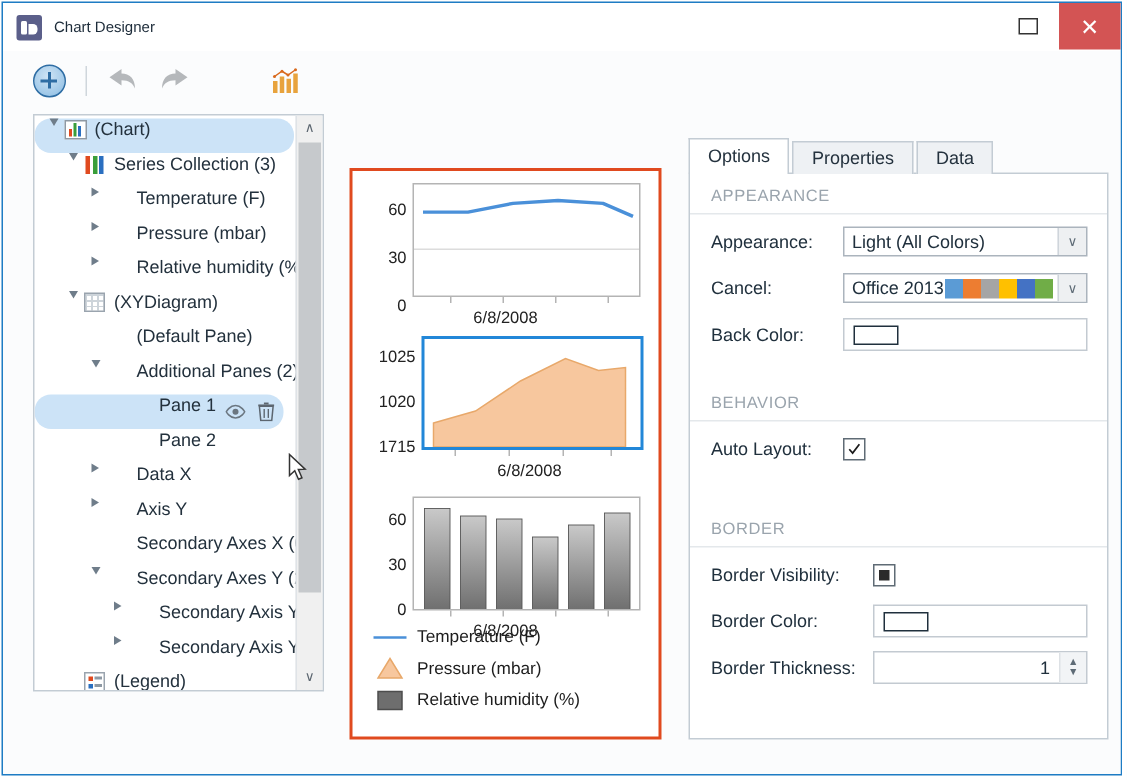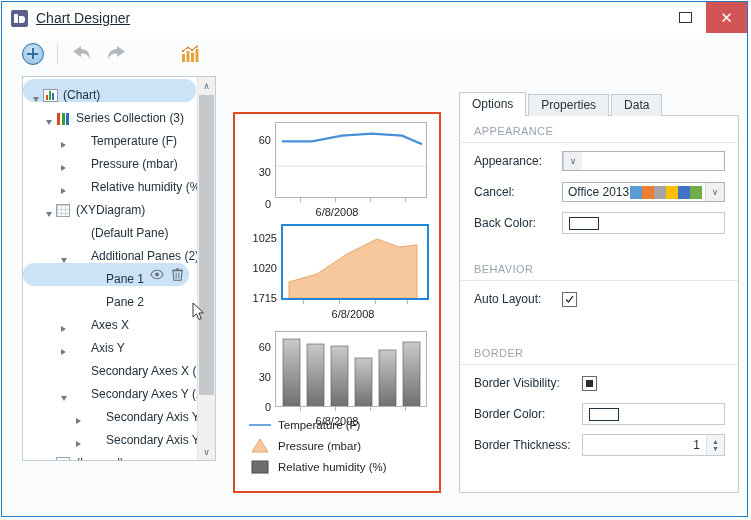--- a/index.html
+++ b/index.html
@@ -23,21 +23,21 @@
     background:#5b5f8a;border-radius:2px;position:relative;flex:none;
   }
   .app-icon:before{
     content:"";position:absolute;left:3px;top:4px;width:4px;height:9px;
     background:#fff;border-radius:1px;
   }
   .app-icon:after{
     content:"";position:absolute;left:8px;top:6px;width:6px;height:7px;
     background:#fff;border-radius:0 3px 3px 0;
   }
-  .title-text{font-size:14px;color:#1c2b39;text-decoration:underline;}
+  .title-text{font-size:10px;color:#1c2b39;}
   .title-btns{position:absolute;right:0;top:0;height:32px;display:flex;}
   .tbtn{width:41px;height:31px;display:flex;align-items:center;justify-content:center;}
   .tbtn .sq{width:11px;height:9px;border:1.6px solid #333;}
   .tbtn.close{background:#d35454;color:#fff;font-size:15px;}
   
   .content{position:absolute;left:0;top:32px;right:0;bottom:0;background:#fbfcfd;}
   .toolbar{position:absolute;left:0;top:0;right:0;height:40px;display:flex;align-items:center;}
   .tb-item{width:34px;height:34px;display:flex;align-items:center;justify-content:center;}
   .tb-sep{width:1px;height:20px;background:#cfd6dc;margin:0 7px;}
   .plus-ic{
@@ -51,21 +51,21 @@
   .plus-ic:before{left:4px;top:8.5px;width:11px;height:2px;}
   .plus-ic:after{left:8.5px;top:4px;width:2px;height:11px;}
   svg{display:block;}
 
   
   .tree-panel{
     position:absolute;left:20px;top:42px;width:194px;height:385px;
     background:#fff;border:1px solid #c3ccd4;box-sizing:border-box;overflow:hidden;
   }
   .tree-list{position:absolute;left:0;top:0;width:173px;top:2px;}
-  .trow{height:23px;display:flex;align-items:flex-end;padding-left:6px;white-space:nowrap;position:relative;border-radius:11px;}
+  .trow{height:23px;display:flex;align-items:flex-start;padding-left:6px;white-space:nowrap;position:relative;border-radius:11px;}
   .trow.sel{background:#cce3f7;}
   .trow.sel-pane{background:#cce3f7;}
   .exp{width:13px;flex:none;display:flex;align-items:center;justify-content:center;}
   .arrow-r{width:0;height:0;border-left:5px solid #6f7d8a;border-top:3.5px solid transparent;border-bottom:3.5px solid transparent;}
   .arrow-d{width:0;height:0;border-top:5px solid #6f7d8a;border-left:3.5px solid transparent;border-right:3.5px solid transparent;}
   .ico{width:16px;height:14px;flex:none;margin-right:5px;display:flex;align-items:center;justify-content:center;}
   .lbl{font-size:12px;color:#23313d;}
   .chart-ic{width:15px;height:13px;border:1px solid #8e99a4;background:#fff;display:flex;align-items:flex-end;justify-content:center;gap:1px;padding-bottom:1px;box-sizing:border-box;}
   .chart-ic i{display:block;width:2px;}
   .series-ic{display:flex;align-items:flex-end;gap:1.5px;height:13px;}
@@ -307,21 +307,21 @@
           <span class="exp"></span>
           <span class="ico"></span>
           <span class="lbl">Pane 2</span>
         </div>
 
         <div class="trow" style="padding-left:34px">
           <span class="exp">
               <span class="arrow-r"></span>
             </span>
           <span class="ico"></span>
-          <span class="lbl">Axes X</span>
+          <span class="lbl">Data X</span>
         </div>
 
         <div class="trow" style="padding-left:34px">
           <span class="exp">
               <span class="arrow-r"></span>
             </span>
           <span class="ico"></span>
           <span class="lbl">Axis Y</span>
         </div>
 
@@ -490,20 +490,21 @@
         <div class="tab">Data</div>
       </div>
       <div class="tabbody">
 
         <div class="sect-hdr">APPEARANCE</div>
 
         <div class="frow">
           <span class="flbl">Appearance:</span>
           <span class="fctl">
             <span class="combo">
+              <span class="val">Light (All Colors)</span>
               <span class="drop">∨</span>
             </span>
           </span>
         </div>
 
         <div class="frow">
           <span class="flbl">Cancel:</span>
           <span class="fctl">
             <span class="combo">
               <span class="val">Office 2013</span>

